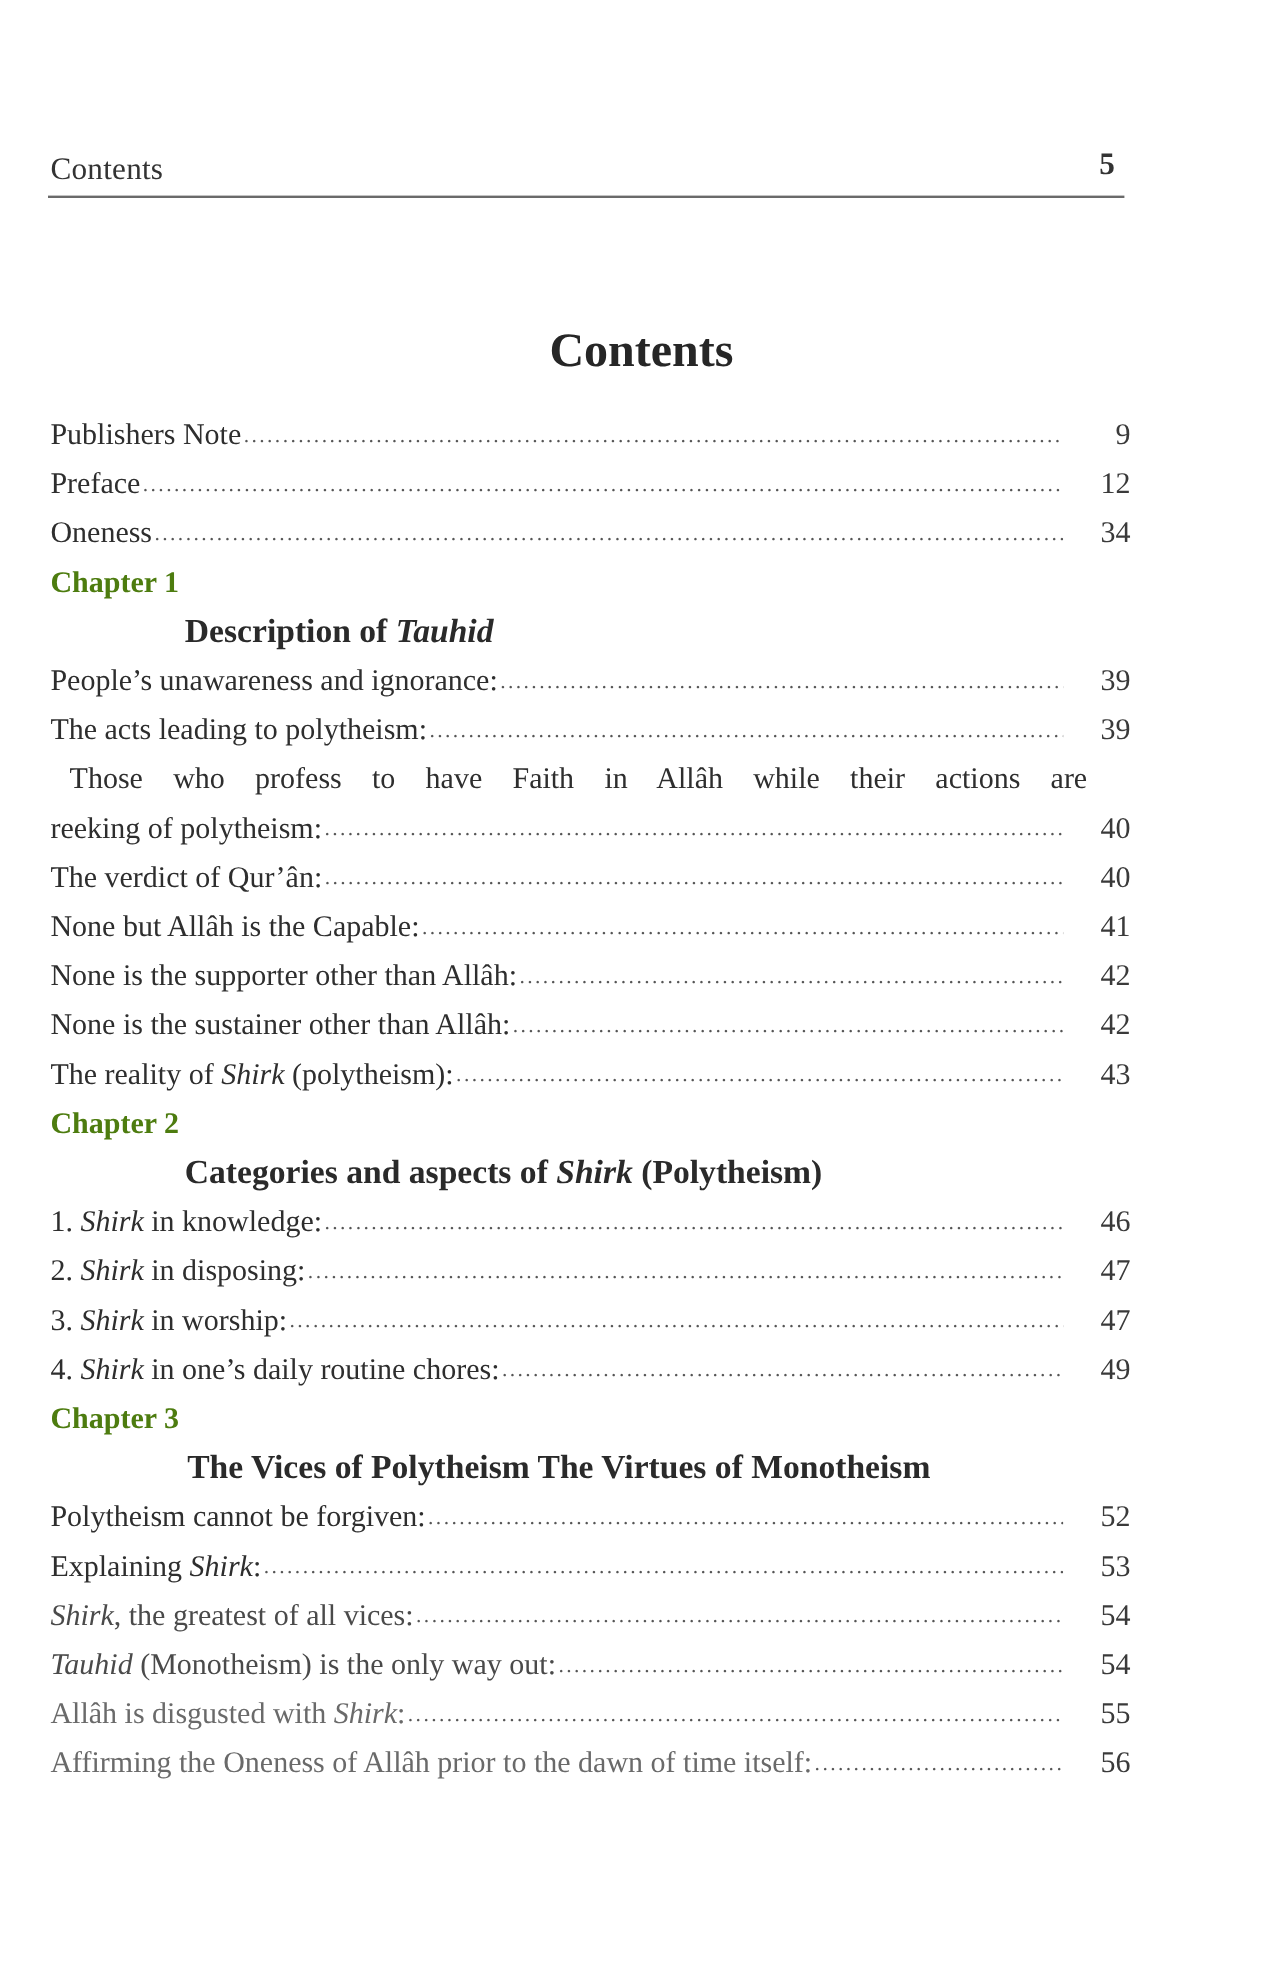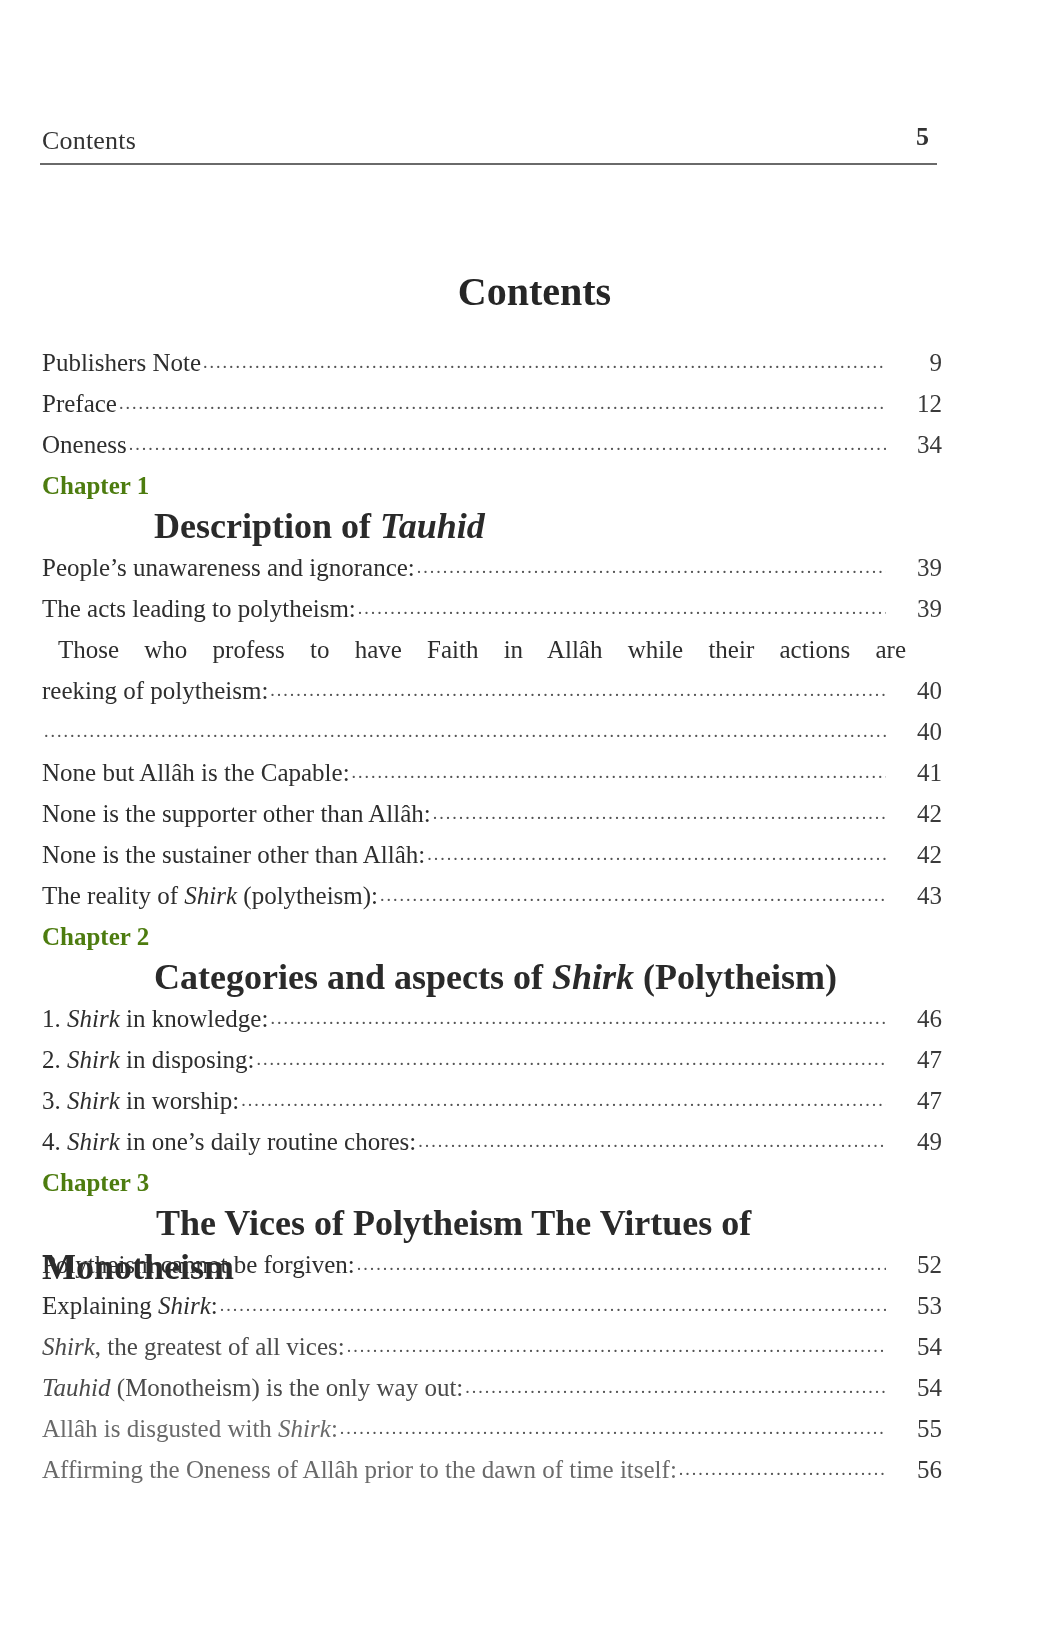--- a/index.html
+++ b/index.html
@@ -115,21 +115,21 @@
       word-spacing: 6px;
       margin-left: 16px;
     }
     .chapter-label {
       font-weight: bold;
       font-size: 25px;
       color: #4d7c0f;
     }
     .chapter-title {
       font-weight: bold;
-      font-size: 36px;
+      font-size: 28px;
       color: #2a2a2a;
       padding-left: 112px;
     }
     .chapter-title.wide {
       padding-left: 114px;
     }
     em.term {
       font-style: italic;
     }
     .fade-1 { color: #4a4a4a; }
@@ -196,20 +196,21 @@
     <div class="toc-row multiline">
       <div class="ml-first">Those who profess to have Faith in Allâh while their actions are</div>
       <div class="toc-entry">
         <span class="entry-text">reeking of polytheism:</span>
         <span class="leader"></span>
         <span class="page-num">40</span>
       </div>
     </div>
     <div class="toc-row">
       <div class="toc-entry">
+        <span class="entry-text"><span>The verdict of Qur’ân:</span></span>
         <span class="leader"></span>
         <span class="page-num">40</span>
       </div>
     </div>
     <div class="toc-row">
       <div class="toc-entry">
         <span class="entry-text"><span>None but Allâh is the Capable:</span></span>
         <span class="leader"></span>
         <span class="page-num">41</span>
       </div>

